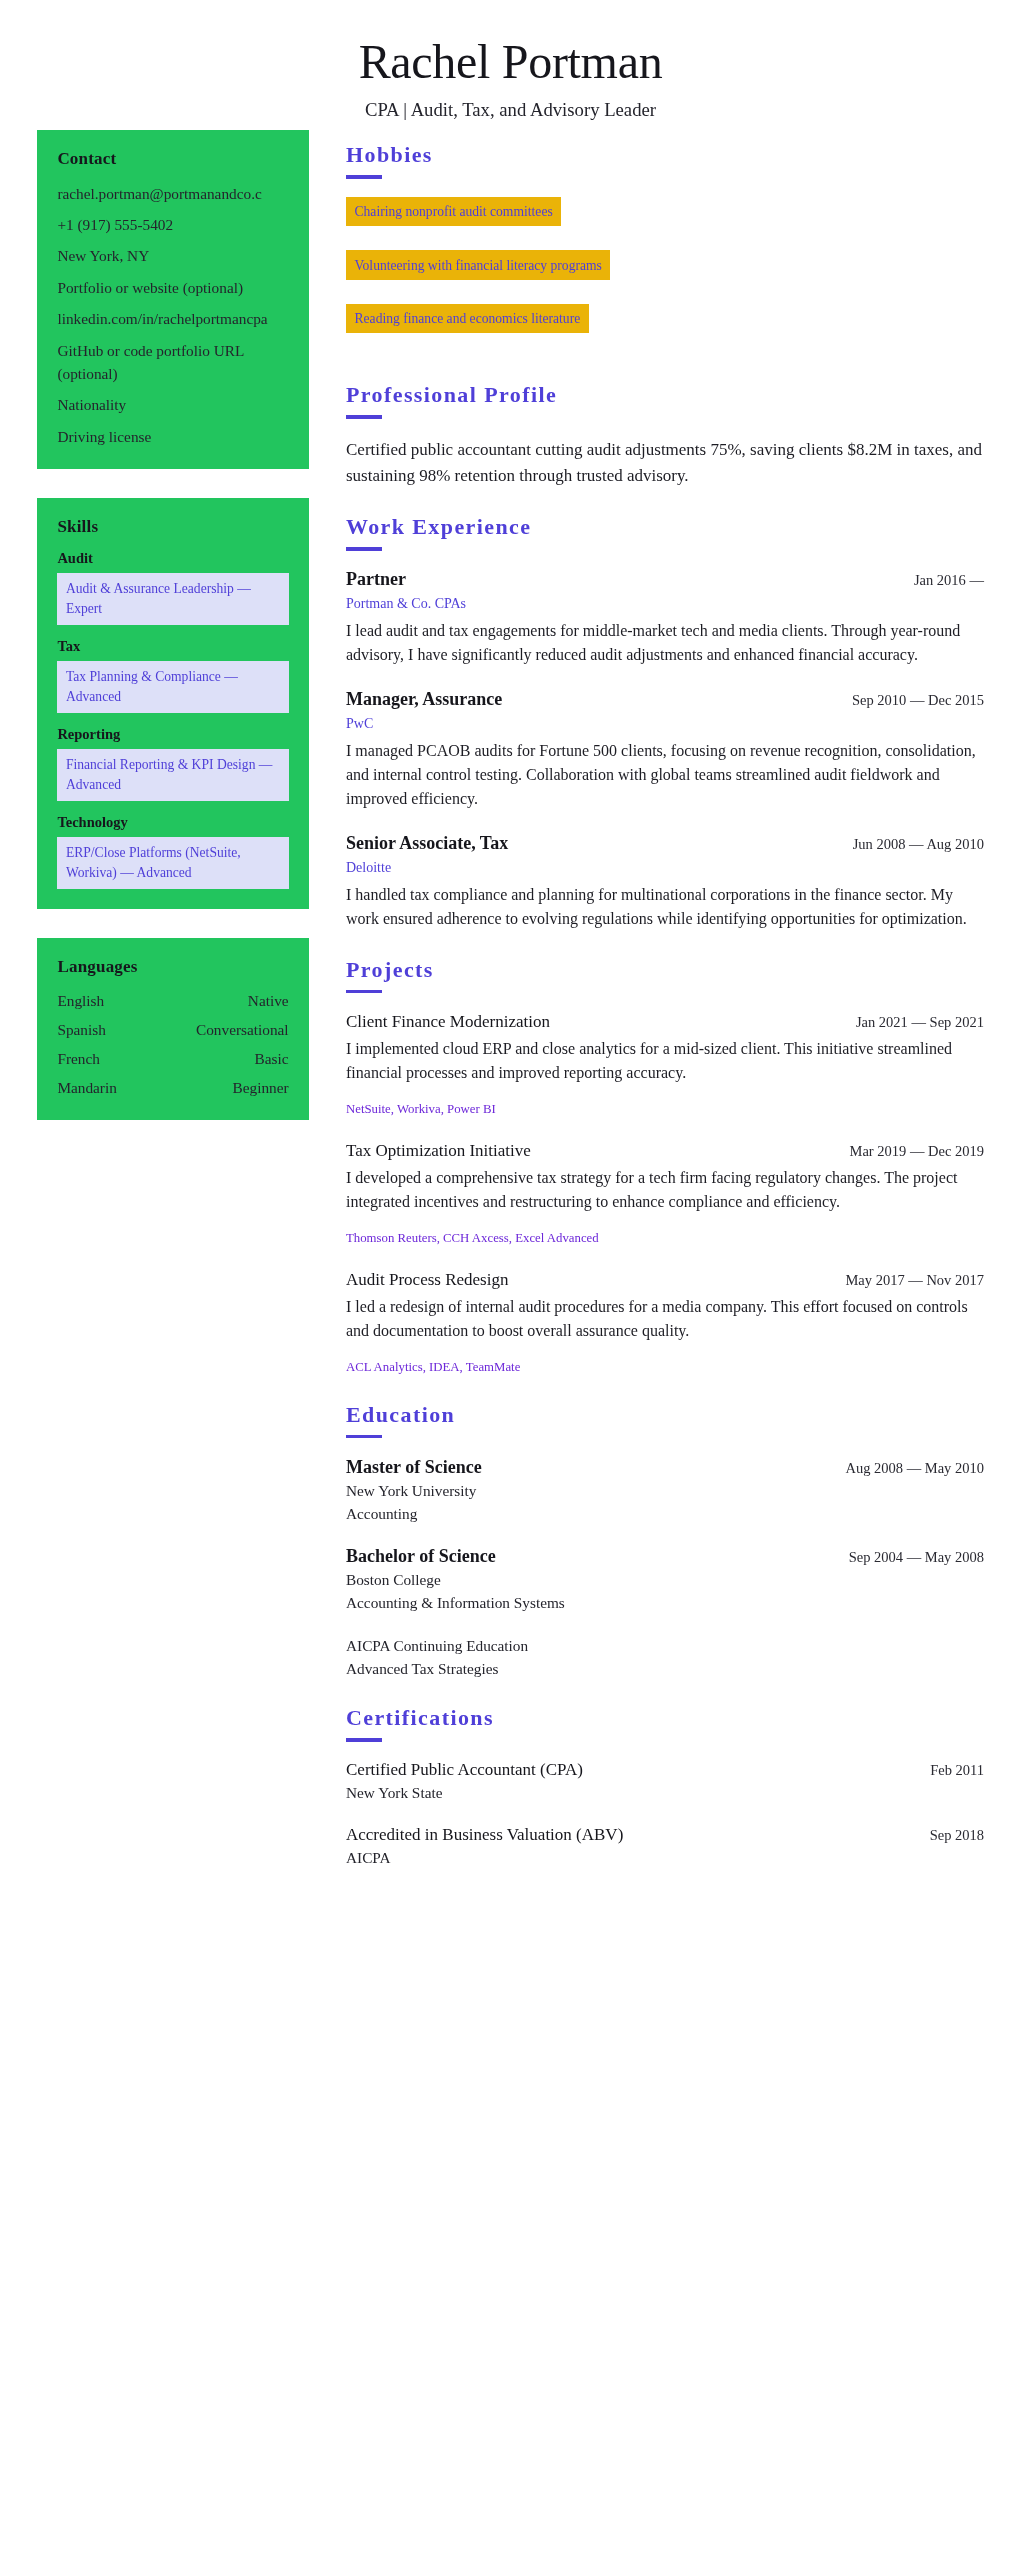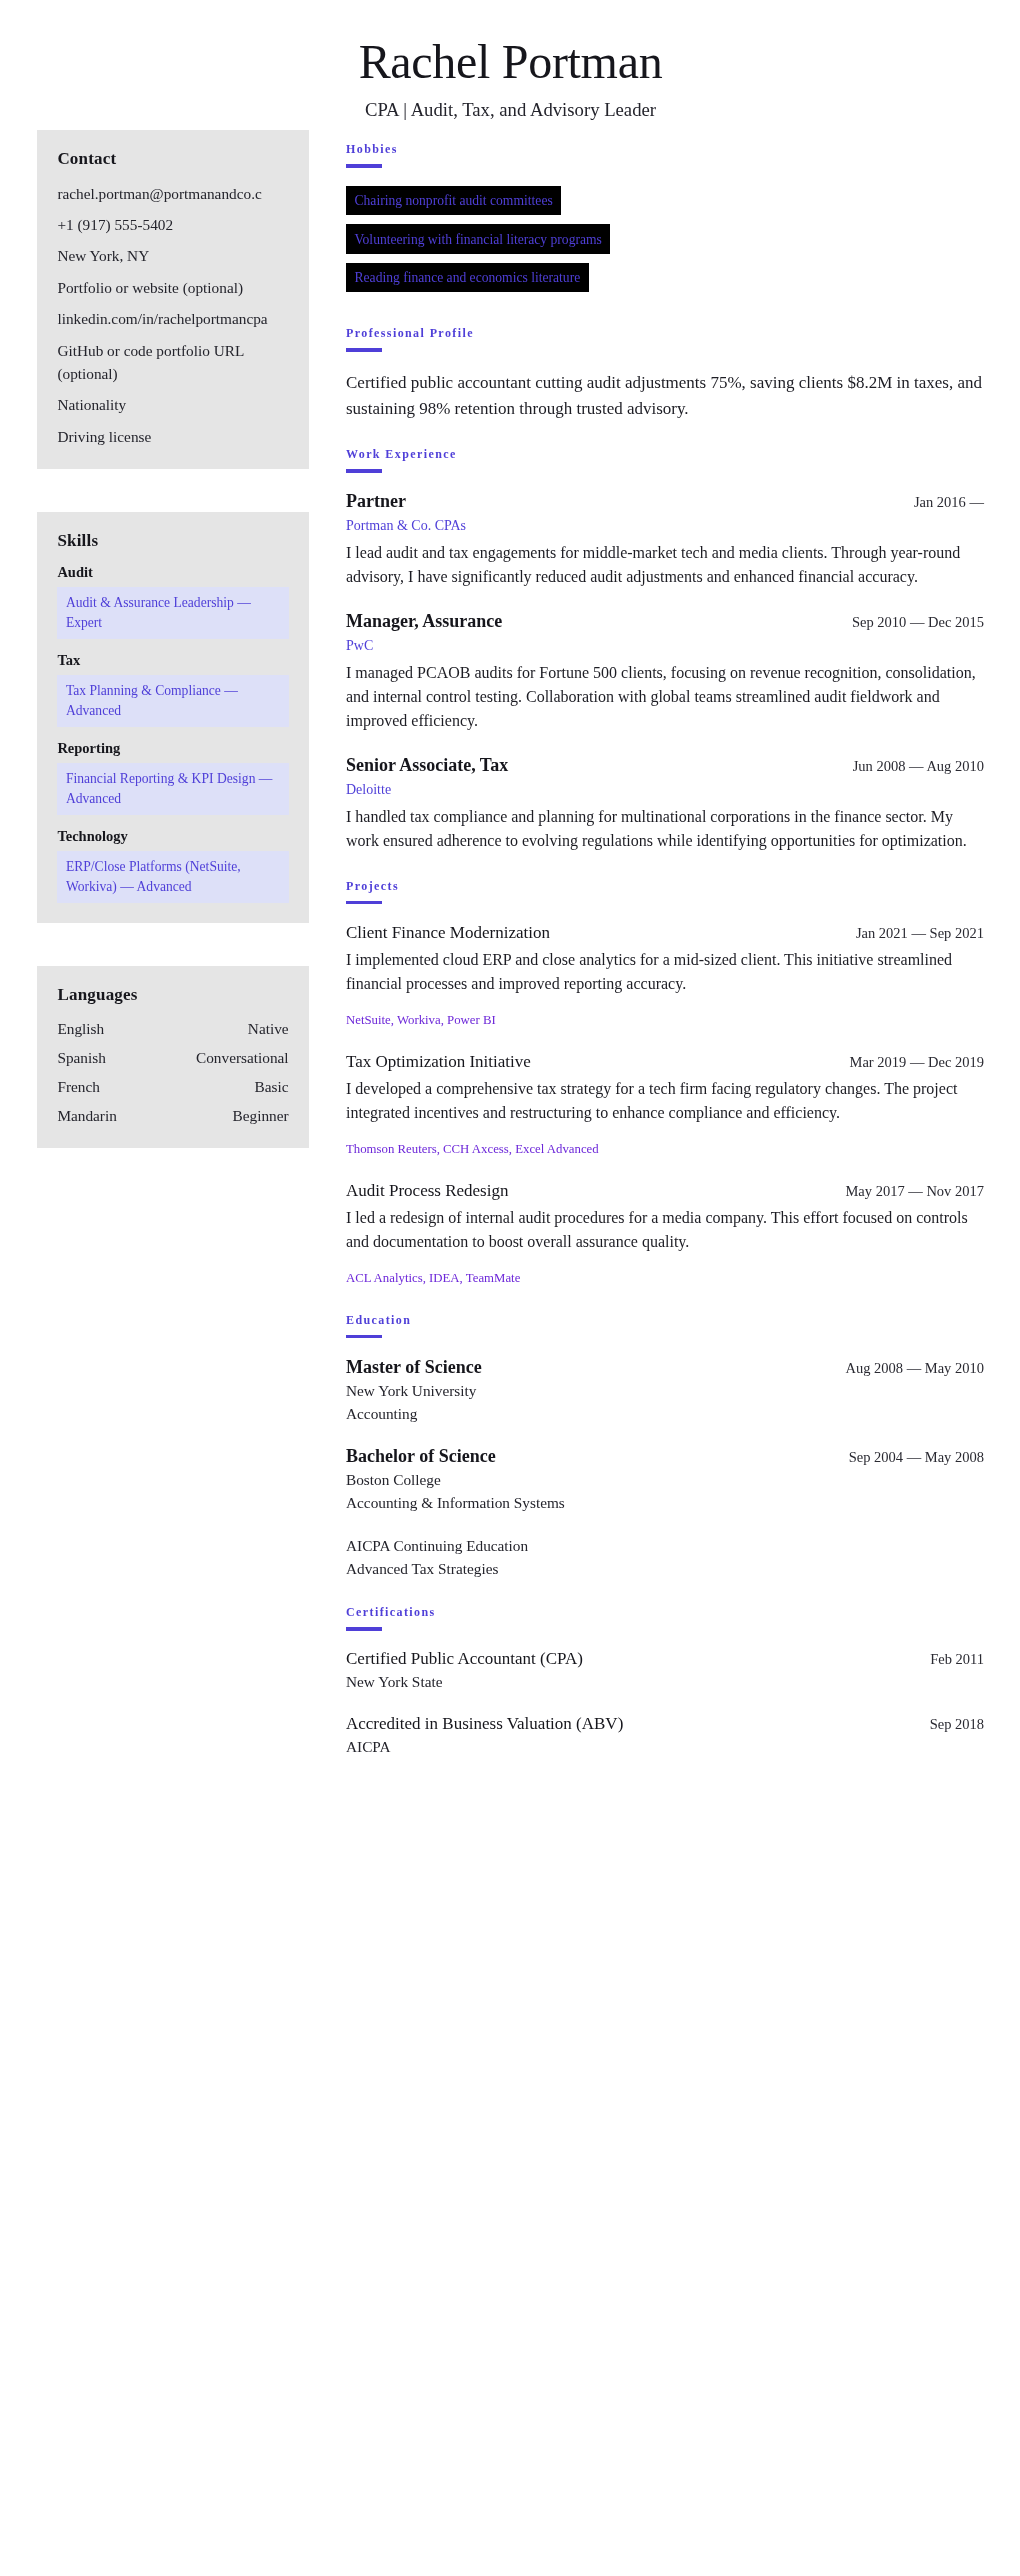--- a/index.html
+++ b/index.html
@@ -24,23 +24,23 @@
     margin:12px 0 0; line-height:1.2;
   }
 
   
   .body-cols { display:flex; align-items:flex-start; padding:0 37px 0 37px; gap:0; }
   .col-left { width:272px; flex:0 0 272px; position:relative; }
   .col-right { flex:1 1 auto; padding-left:37px; padding-top:12px; }
 
   
   .card {
-    background:#e5e5e5;
+    background:#22c55e;
     padding:18.7px 20.4px 20.4px;
-    margin-bottom:43px;
+    margin-bottom:29px;
     overflow:hidden;
   }
   .card-title {
     font-size:17px; font-weight:700; color:#16161c;
     margin:0 0 13.6px; letter-spacing:0.2px;
   }
   .contact-line {
     font-size:15.3px; line-height:1.5; color:#24242c;
     margin-bottom:8.5px; white-space:nowrap; overflow:hidden;
   }
@@ -65,21 +65,21 @@
     display:flex; justify-content:space-between; align-items:baseline;
     font-size:15.3px; color:#24242c; line-height:1.5;
     margin-bottom:6px;
   }
   .lang-row:last-child { margin-bottom:0;gap:8px; }
   .lang-level { text-align:right; }
 
   
   .section { margin-bottom:25.5px; }
   .section-head {
-    font-size:12px; font-weight:700; color:#4f3fd8;
+    font-size:22px; font-weight:700; color:#4f3fd8;
     letter-spacing:1.4px; margin:0 0 6.8px;
   }
   .rule { width:36px; height:3.4px; background:#4f3fd8; margin-bottom:18.7px; }
 
   .para {
     font-size:17px; line-height:1.52; color:#1d1d24; margin:0;
   }
 
   
   .entry { margin-bottom:22px; }
@@ -97,23 +97,23 @@
   }
   .entry-sub { font-size:15.3px; color:#24242c; margin-top:1.7px; line-height:1.4; }
   .entry-desc {
     font-size:16px; line-height:1.5; color:#1d1d24; margin-top:5.1px;
   }
   .entry-tech { font-size:12.8px; color:#6d28d9; margin-top:16px; line-height:1.4; }
 
   
   .hobby-list { }
   .hobby-tag {
-    display:inline-block; background:#000000; color:#4f3fd8;
+    display:inline-block; background:#eab308; color:#4f3fd8;
     font-size:13.6px; line-height:1.4; padding:5.1px 8.5px;
-    margin-bottom:9px;
+    margin-bottom:24px;
   }
   .hobby-row { display:block; }
 </style>
 </head>
 <body>
 
 <div class="page">
 
   <div class="header">
     <h1 class="name">Rachel Portman</h1>

